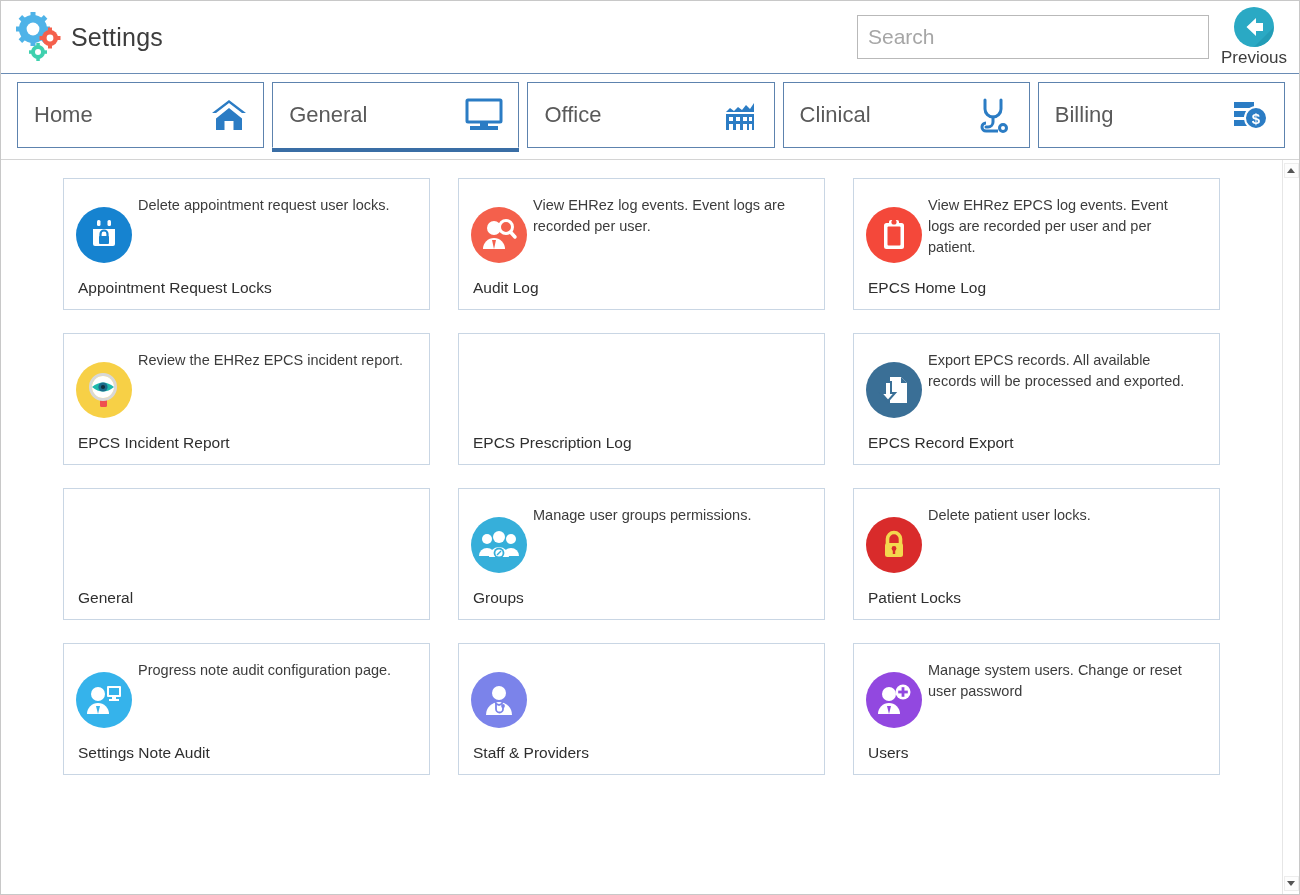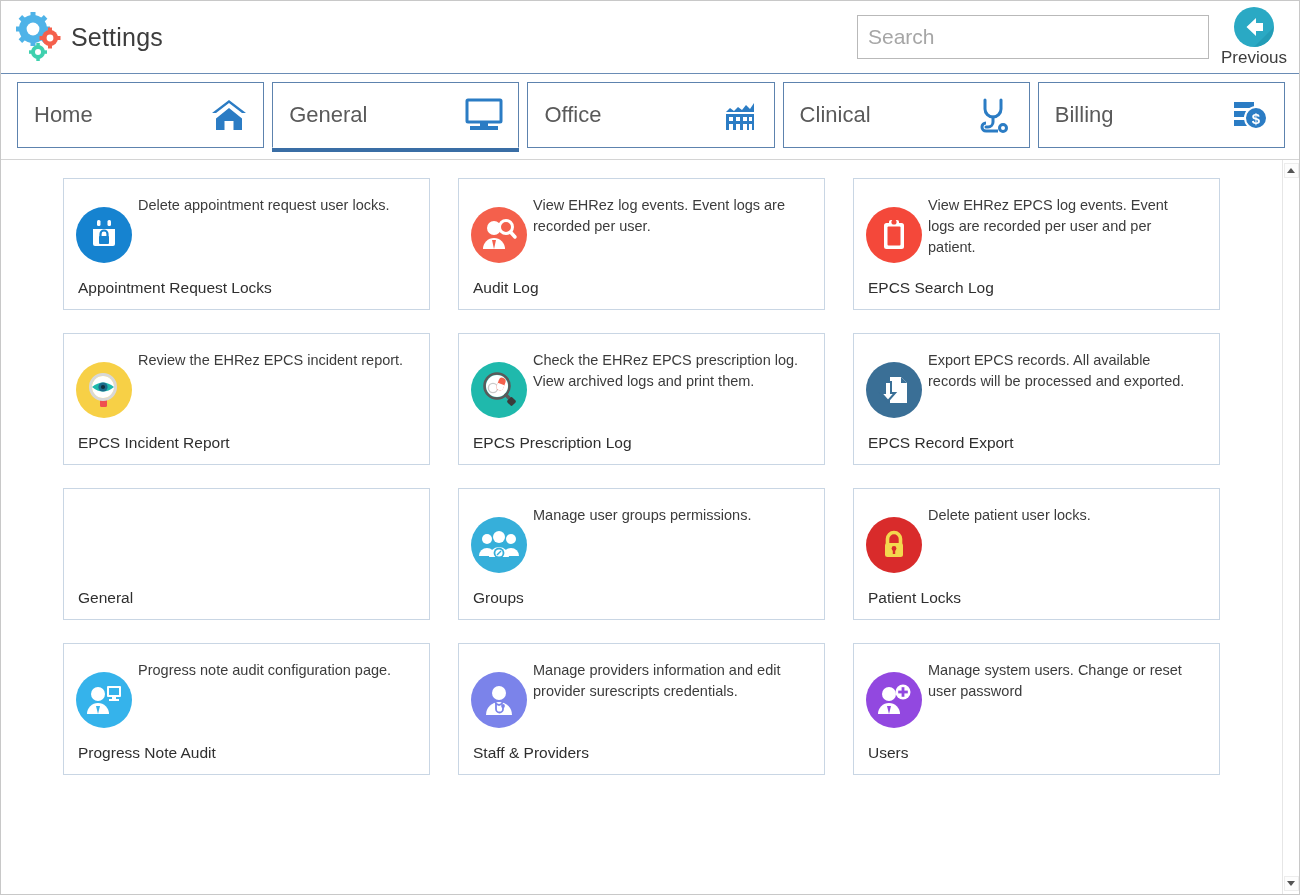--- a/index.html
+++ b/index.html
@@ -329,57 +329,41 @@
             <span class="card-icon" style="background:#f4483a">
               <svg width="32" height="34" viewBox="0 0 32 34">
                 <rect x="6" y="5" width="20" height="26" rx="2.5" fill="#ffffff"></rect>
                 <rect x="9.5" y="8.5" width="13" height="19" rx="1" fill="#f4483a"></rect>
                 <rect x="11" y="2" width="10" height="6" rx="2" fill="#ffffff"></rect>
                 <circle cx="16" cy="4" r="2.6" fill="#f4483a"></circle>
               </svg>
             </span>
             <span class="card-desc">View EHRez EPCS log events. Event logs are recorded per user and per patient.</span>
           </div>
-          <div class="card-title">EPCS Search Log</div>
+          <div class="card-title">EPCS Home Log</div>
         </div>
 
         <div class="card">
           <div class="card-top">
             <span class="card-icon" style="background:#f7d046">
               <svg width="36" height="38" viewBox="0 0 36 38">
                 <rect x="14" y="27" width="7" height="9" rx="1.5" fill="#ef4f4f"></rect>
                 <circle cx="17" cy="16" r="12.5" fill="none" stroke="#d8d8d8" stroke-width="3"></circle>
                 <circle cx="17" cy="16" r="11" fill="#ffffff"></circle>
                 <path d="M6 16 Q17 7 28 16 Q17 25 6 16 Z" fill="#1fb9ac"></path>
                 <circle cx="17" cy="16" r="4.6" fill="#1c6b8c"></circle>
                 <circle cx="17" cy="16" r="2.1" fill="#11303f"></circle>
               </svg>
             </span>
             <span class="card-desc">Review the EHRez EPCS incident report.</span>
           </div>
           <div class="card-title">EPCS Incident Report</div>
         </div>
 
         <div class="card">
-          <div class="card-top">
-            <span class="card-icon" style="background:#1fb9ac">
-              <svg width="38" height="38" viewBox="0 0 38 38">
-                <circle cx="17" cy="15" r="12.5" fill="none" stroke="#5a5a5a" stroke-width="2.6"></circle>
-                <circle cx="17" cy="15" r="11" fill="#ffffff"></circle>
-                <circle cx="13" cy="17" r="4.6" fill="#ffffff" stroke="#c9c9c9" stroke-width="1.4"></circle>
-                <g transform="rotate(20 21 13)">
-                  <rect x="17.6" y="6.5" width="7" height="13" rx="3.5" fill="#f4604c"></rect>
-                  <path d="M17.6 13 h7 v3.2 a3.5 3.5 0 0 1 -3.5 3.3 a3.5 3.5 0 0 1 -3.5 -3.3 Z" fill="#ffffff"></path>
-                </g>
-                <line x1="26" y1="24" x2="30" y2="28" stroke="#5a5a5a" stroke-width="3.4" stroke-linecap="round"></line>
-                <rect x="28" y="27" width="7" height="7" rx="1.6" transform="rotate(45 31.5 30.5)" fill="#3b3b3b"></rect>
-              </svg>
-            </span>
-            <span class="card-desc">Check the EHRez EPCS prescription log. View archived logs and print them.</span>
-          </div>
           <div class="card-title">EPCS Prescription Log</div>
         </div>
 
         <div class="card">
           <div class="card-top">
             <span class="card-icon" style="background:#3a6f96">
               <svg width="34" height="34" viewBox="0 0 34 34">
                 <path d="M13 4 h11 l6 6 v20 h-17 Z" fill="#ffffff"></path>
                 <path d="M24 4 v6 h6 Z" fill="#3a6f96"></path>
                 <path d="M8 9 v11 h-4 l7 8 l7 -8 h-4 v-11 Z" fill="#ffffff" stroke="#3a6f96" stroke-width="2"></path>
@@ -437,35 +421,34 @@
                 <path d="M2 31 a11 11 0 0 1 22 0 Z" fill="#ffffff"></path>
                 <path d="M11 23 L13 31 L15 23 Z" fill="#35b3eb"></path>
                 <rect x="22" y="3" width="14" height="11" rx="1" fill="#ffffff"></rect>
                 <rect x="24" y="5" width="10" height="7" fill="#35b3eb"></rect>
                 <rect x="27" y="14" width="4" height="2" fill="#ffffff"></rect>
                 <rect x="24" y="16" width="10" height="2" fill="#ffffff"></rect>
               </svg>
             </span>
             <span class="card-desc">Progress note audit configuration page.</span>
           </div>
-          <div class="card-title">Progress Note Audit</div>
+          <div class="card-title">Settings Note Audit</div>
         </div>
 
         <div class="card">
           <div class="card-top">
             <span class="card-icon" style="background:#7b83ea">
               <svg width="34" height="34" viewBox="0 0 34 34">
                 <circle cx="17" cy="10" r="7" fill="#ffffff"></circle>
                 <path d="M4 32 a13 13 0 0 1 26 0 Z" fill="#ffffff"></path>
                 <path d="M13 19 q4 6 8 0" fill="none" stroke="#7b83ea" stroke-width="1.8"></path>
                 <path d="M14 20 v6 a3.5 3.5 0 0 0 7 0 v-3" fill="none" stroke="#7b83ea" stroke-width="1.8"></path>
                 <circle cx="21" cy="23" r="1.9" fill="#7b83ea"></circle>
               </svg>
             </span>
-            <span class="card-desc">Manage providers information and edit provider surescripts credentials.</span>
           </div>
           <div class="card-title">Staff &amp; Providers</div>
         </div>
 
         <div class="card">
           <div class="card-top">
             <span class="card-icon" style="background:#9248e0">
               <svg width="38" height="34" viewBox="0 0 38 34">
                 <circle cx="14" cy="11" r="7" fill="#ffffff"></circle>
                 <path d="M3 31 a11 11 0 0 1 22 0 Z" fill="#ffffff"></path>

